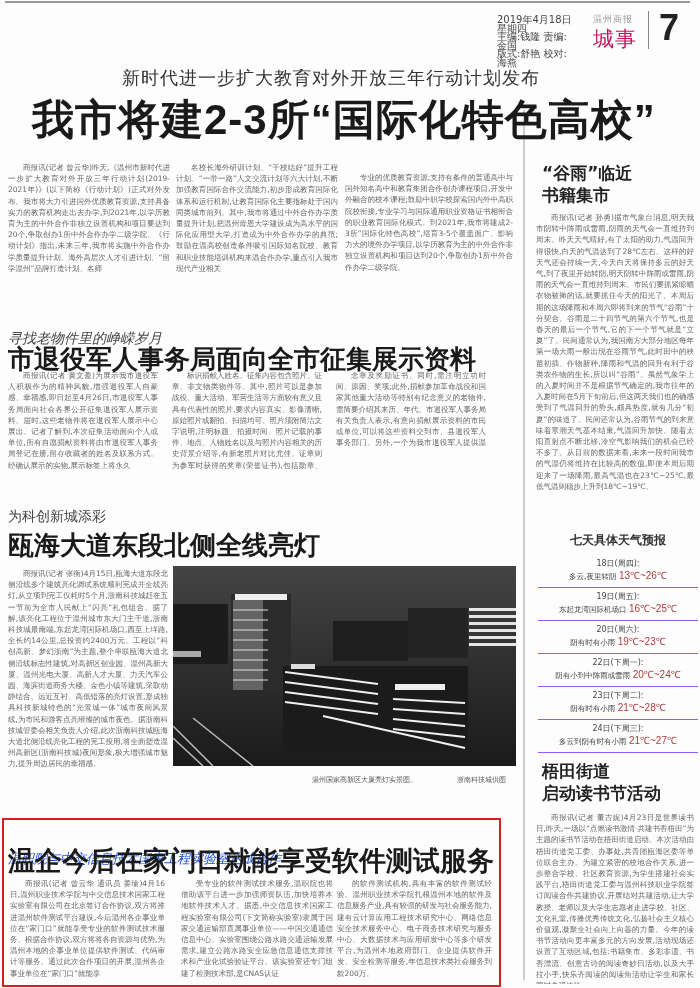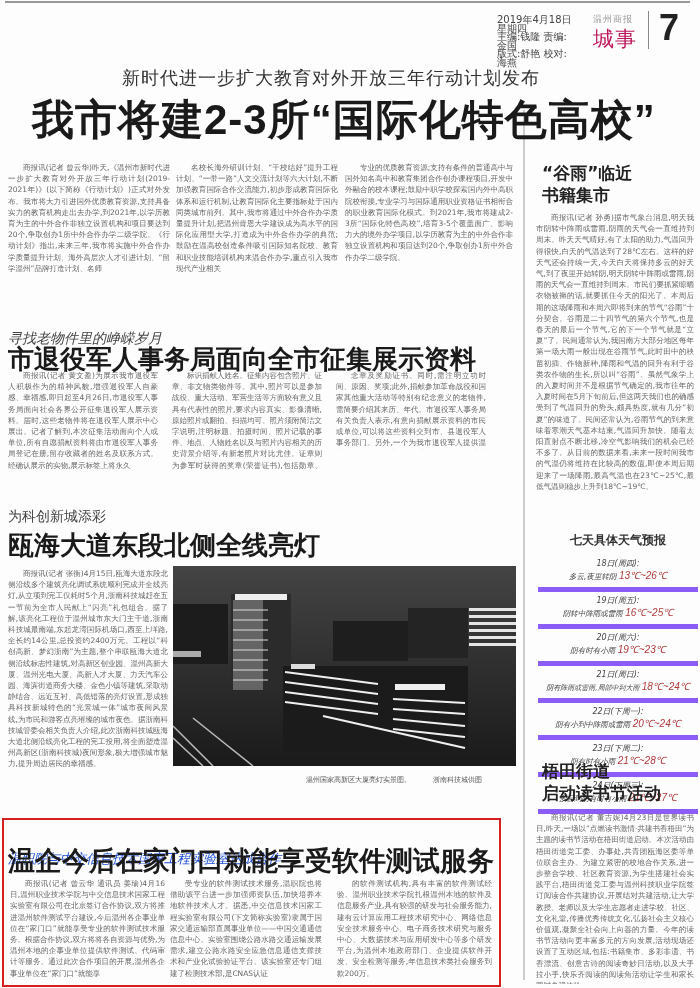--- a/index.html
+++ b/index.html
@@ -22,37 +22,37 @@
 
   
   .a1-kicker { position: absolute; left: 122px; top: 66px; font-size: 18px; color: #333; letter-spacing: 1px; }
   .a1-title { position: absolute; left: 32px; top: 92px; font-size: 42px; font-weight: 900; color: #1a1a1a; letter-spacing: 1px; font-family: Liberation Sans, sans-serif; }
 
   
   .w-title { position: absolute; left: 542px; top: 162px; font-size: 17px; font-weight: bold; color: #222; line-height: 22px; }
 
   .forecast { position: absolute; left: 538px; top: 532px; width: 160px; text-align: center; }
   .fc-title { font-size: 12px; font-weight: bold; color: #333; margin-bottom: 6px; }
-  .fc-item { border-bottom: 5px solid #8b5cf6; padding: 3px 0 4px; font-style: italic; }
+  .fc-item { border-bottom: 1px solid #8b5cf6; padding: 3px 0 4px; }
   .fc-day { font-size: 8px; color: #444; line-height: 12px; }
   .fc-desc { font-size: 7.5px; color: #444; line-height: 12px; }
   .fc-temp { font-size: 10px; color: #b03a3a; font-family: "Liberation Sans", sans-serif; }
 
   .r3-title { position: absolute; left: 542px; top: 760px; font-size: 17px; font-weight: bold; color: #222; line-height: 22px; }
 
   
   .a2-kicker { position: absolute; left: 8px; top: 330px; font-size: 14px; color: #444; font-style: italic; }
   .a2-title { position: absolute; left: 8px; top: 342px; font-size: 26px; font-weight: 900; color: #1a1a1a; }
 
   
   .a3-kicker { position: absolute; left: 8px; top: 508px; font-size: 14px; color: #444; }
   .a3-title { position: absolute; left: 8px; top: 528px; font-size: 26px; font-weight: 900; color: #1a1a1a; }
   .photo { position: absolute; left: 173px; top: 566px; width: 343px; height: 200px; overflow: hidden; background: #2a2a2a; }
   .caption { position: absolute; left: 300px; top: 775px; font-size: 7px; color: #555; }
-  .caption span { margin-left: 22px; }
+  .caption span { margin-left: 40px; }
 
   
   .red-box { position: absolute; left: 2px; top: 818px; width: 499px; height: 169px; border: 2px solid #d42020; }
   .a4-kicker { position: absolute; left: 8px; top: 850px; font-size: 13px; color: #1d4ed8; font-style: italic; }
   .a4-title { position: absolute; left: 8px; top: 843px; font-size: 27px; font-weight: 900; color: #1a1a1a; }
 </style>
 </head>
 <body>
 
 <div class="top-rule"></div>
@@ -72,49 +72,45 @@
 <div class="col-sep"></div>
 
 <div class="a1-kicker">新时代进一步扩大教育对外开放三年行动计划发布</div>
 <div class="a1-title">我市将建2-3所“国际化特色高校”</div>
 <div class="text-col" style="left:8px; top:162px; width:162px; height:150px; overflow:hidden;">
     <p>商报讯(记者 曾云华)昨天,《温州市新时代进一步扩大教育对外开放三年行动计划(2019-2021年)》(以下简称《行动计划》)正式对外发布。我市将大力引进国外优质教育资源,支持具备实力的教育机构走出去办学,到2021年,以学历教育为主的中外合作非独立设置机构和项目要达到20个,争取创办1所中外合作办学二级学院。《行动计划》指出,未来三年,我市将实施中外合作办学质量提升计划、海外高层次人才引进计划、“留学温州”品牌打造计划、名师</p>
   </div>
 <div class="text-col" style="left:176px; top:162px; width:162px; height:150px; overflow:hidden;">
     <p>名校长海外研训计划、“千校结好”提升工程计划、“一带一路”人文交流计划等六大计划,不断加强教育国际合作交流能力,初步形成教育国际化体系和运行机制,让教育国际化主要指标处于国内同类城市前列。其中,我市将通过中外合作办学质量提升计划,把温州肯恩大学建设成为高水平的国际化应用型大学,打造成为中外合作办学的典范;鼓励在温高校创造条件吸引国际知名院校、教育和职业技能培训机构来温合作办学,重点引入我市现代产业相关</p>
   </div>
-<div class="text-col" style="left:345px; top:162px; width:168px; height:130px; overflow:hidden;">
+<div class="text-col" style="left:345px; top:172px; width:168px; height:130px; overflow:hidden;">
     <p>专业的优质教育资源;支持有条件的普通高中与国外知名高中和教育集团合作创办课程项目,开发中外融合的校本课程;鼓励中职学校探索国内外中高职院校衔接,专业学习与国际通用职业资格证书相衔合的职业教育国际化模式。到2021年,我市将建成2-3所“国际化特色高校”,培育3-5个覆盖面广、影响力大的境外办学项目,以学历教育为主的中外合作非独立设置机构和项目达到20个,争取创办1所中外合作办学二级学院。</p>
   </div>
 
 <div class="w-title">
   <div>“谷雨”临近</div>
   <div>书籍集市</div>
 </div>
 <div class="text-col" style="left:536px; top:212px; width:158px; height:314px; overflow:hidden;">
     <p>商报讯(记者 孙勇)据市气象台消息,明天我市阴转中阵雨或雷雨,阴雨的天气会一直维持到周末。昨天天气晴好,有了太阳的助力,气温回升得很快,白天的气温达到了28℃左右。这样的好天气还会持续一天,今天白天将保持多云的好天气,到了夜里开始转阴,明天阴转中阵雨或雷雨,阴雨的天气会一直维持到周末。市民们要抓紧晾晒衣物被褥的话,就要抓住今天的阳光了。本周后期的这场降雨和本周六即将到来的节气“谷雨”十分契合。谷雨是二十四节气的第六个节气,也是春天的最后一个节气,它的下一个节气就是“立夏”了。民间通常认为,我国南方大部分地区每年第一场大雨一般出现在谷雨节气,此时田中的秧苗初插、作物新种,降雨和气温的回升有利于谷类农作物的生长,所以叫“谷雨”。虽然气象学上的入夏时间并不是根据节气确定的,我市往年的入夏时间在5月下旬前后,但这两天我们也的确感受到了气温回升的势头,颇具热度,就有几分“初夏”的味道了。民间还常认为,谷雨节气的到来意味着寒潮天气基本结束,气温回升加快。随着太阳直射点不断北移,冷空气影响我们的机会已经不多了。从目前的数据来看,未来一段时间我市的气温仍将维持在比较高的数值,即使本周后期迎来了一场降雨,最高气温也在23℃~25℃,最低气温则稳步上升到18℃~19℃。</p>
   </div>
 
 <div class="forecast">
   <div class="fc-title">七天具体天气预报</div>
   <div class="fc-item">
     <div class="fc-day">18日(周四):</div>
     <div class="fc-desc"><span>多云,夜里转阴</span> <span class="fc-temp">13℃~26℃</span></div>
   </div>
   <div class="fc-item">
     <div class="fc-day">19日(周五):</div>
-    <div class="fc-desc"><span>阴转中阵雨或雷雨</span> <span class="fc-temp">16℃~25℃</span></div>
+    <div class="fc-desc"><span>东起龙湾国际机场口</span> <span class="fc-temp">16℃~25℃</span></div>
   </div>
   <div class="fc-item">
     <div class="fc-day">20日(周六):</div>
     <div class="fc-desc"><span>阴有时有小雨</span> <span class="fc-temp">19℃~23℃</span></div>
-  </div>
-  <div class="fc-item">
-    <div class="fc-day">21日(周日):</div>
-    <div class="fc-desc" style="font-size:7px;"><span>阴有阵雨或雷雨,局部中到大雨</span> <span class="fc-temp">18℃~24℃</span></div>
   </div>
   <div class="fc-item">
     <div class="fc-day">22日(下周一):</div>
     <div class="fc-desc"><span>阴有小到中阵雨或雷雨</span> <span class="fc-temp">20℃~24℃</span></div>
   </div>
   <div class="fc-item">
     <div class="fc-day">23日(下周二):</div>
     <div class="fc-desc"><span>阴有时有小雨</span> <span class="fc-temp">21℃~28℃</span></div>
   </div>
   <div class="fc-item">
@@ -203,26 +199,26 @@
     <rect x="118" y="98" width="24" height="5" fill="#ddd"></rect>
     <rect x="222" y="118" width="50" height="6" fill="#eee"></rect>
 
     <g stroke="#bbb" stroke-width="1.5" fill="none">
       <line x1="0" y1="160" x2="40" y2="200"></line>
       <line x1="20" y1="152" x2="80" y2="200"></line>
       <line x1="0" y1="172" x2="30" y2="200"></line>
     </g>
   </svg>
 </div>
-<div class="caption"><span style="margin-left:6px">温州国家高新区大厦亮灯实景图。</span><span>浙南科技城供图</span></div>
+<div class="caption"><span style="margin-left:12px">温州国家高新区大厦亮灯实景图。</span><span>浙南科技城供图</span></div>
 
 <div class="red-box"></div>
 <div class="a4-kicker">温职院与中交信息技术国家工程实验室达成合作</div>
 <div class="a4-title">温企今后在家门口就能享受软件测试服务</div>
 <div class="text-col" style="left:10px; top:878px; width:155px; height:105px; overflow:hidden;">
     <p>商报讯(记者 曾云华 通讯员 姜瑜)4月16日,温州职业技术学院与中交信息技术国家工程实验室有限公司在北京签订合作协议,双方将推进温州软件测试平台建设,今后温州各企事业单位在“家门口”就能享受专业的软件测试技术服务。根据合作协议,双方将将各自资源与优势,为温州本地的企事业单位提供软件测试、代码审计等服务。通过此次合作项目的开展,温州各企事业单位在“家门口”就能享</p>
   </div>
-<div class="text-col" style="left:170px; top:878px; width:152px; height:105px; overflow:hidden;">
+<div class="text-col" style="left:181px; top:878px; width:152px; height:105px; overflow:hidden;">
     <p>受专业的软件测试技术服务,温职院也将借助该平台进一步加强师资队伍,加快培养本地软件技术人才。据悉,中交信息技术国家工程实验室有限公司(下文简称实验室)隶属于国家交通运输部直属事业单位——中国交通通信信息中心。实验室围绕公路水路交通运输发展需求,建立公路水路安全应急信息通信支撑技术和产业化试验验证平台。该实验室还专门组建了检测技术部,是CNAS认证</p>
   </div>
 <div class="text-col" style="left:337px; top:878px; width:155px; height:105px; overflow:hidden;">
     <p>的软件测试机构,具有丰富的软件测试经验。温州职业技术学院扎根温州本地的软件及信息服务产业,具有较强的研发与社会服务能力,建有云计算应用工程技术研究中心、网络信息安全技术服务中心、电子商务技术研究与服务中心、大数据技术与应用研发中心等多个研发平台,为温州本地政府部门、企业提供软件开发、安全检测等服务,年信息技术类社会服务到款200万。</p>
   </div>
 
 </body></html>

